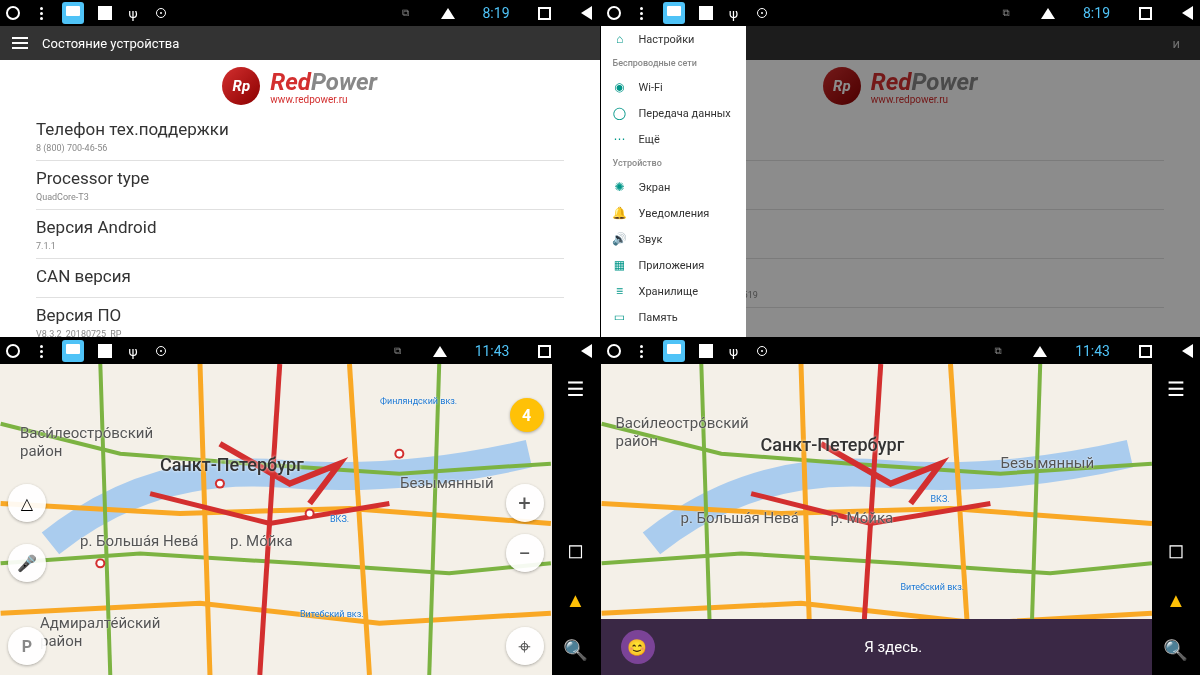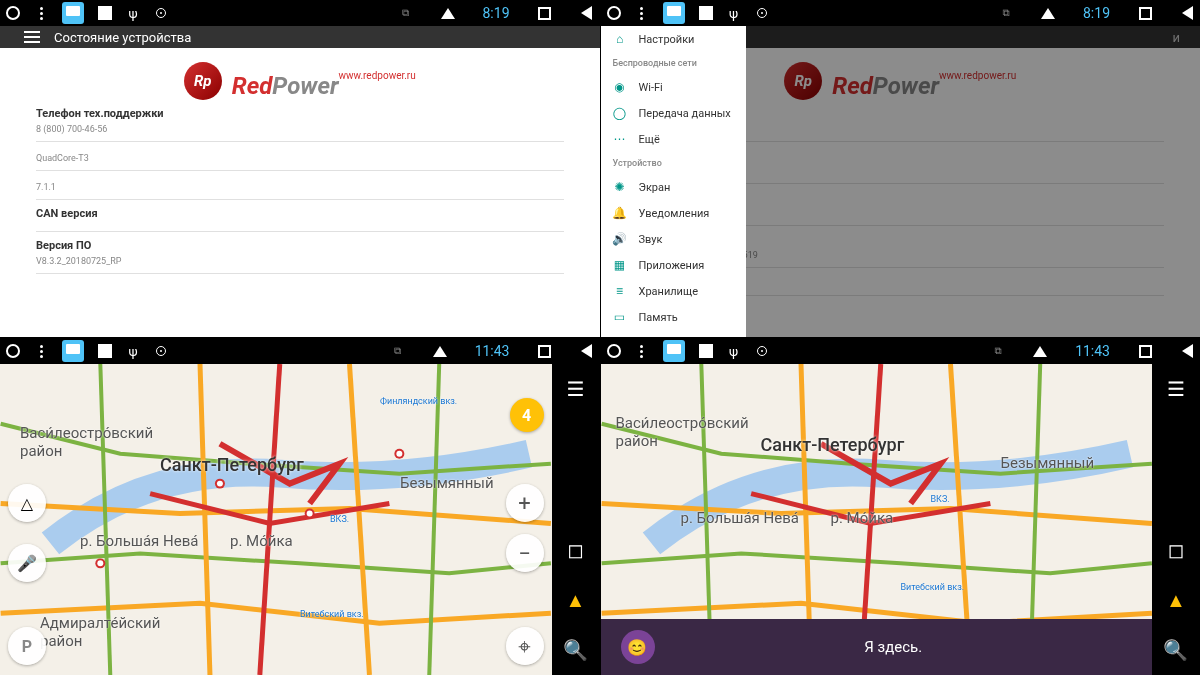--- a/index.html
+++ b/index.html
@@ -17,33 +17,33 @@
 .app-ico::after{content:"";position:absolute;left:4px;top:4px;width:14px;height:10px;background:#fff;border-radius:1px}
 .gallery-ico{width:14px;height:14px;background:#fff}
 .usb-ico::before{content:"ψ";color:#fff;font-size:13px}
 .target-ico{width:10px;height:10px;border:1px solid #fff;border-radius:50%;position:relative}
 .target-ico::after{content:"";position:absolute;left:3px;top:3px;width:2px;height:2px;background:#fff;border-radius:50%}
 .bt-ico::before{content:"⧉";color:#888;font-size:10px}
 .wifi-tri{width:0;height:0;border-left:7px solid transparent;border-right:7px solid transparent;border-bottom:11px solid #fff}
 .clock{color:#4fc3f7;font-size:14px;font-weight:400}
 .square-o{width:13px;height:13px;border:2px solid #fff}
 .tri-back{width:0;height:0;border-top:7px solid transparent;border-bottom:7px solid transparent;border-right:11px solid #fff}
-.titlebar{height:22px;background:#333;display:flex;align-items:center;padding:0 24px;color:#fff;font-size:13px}
+.titlebar{height:34px;background:#333;display:flex;align-items:center;padding:0 12px;color:#fff;font-size:13px}
 .hamburger{display:flex;flex-direction:column;gap:3px;margin-right:14px}
 .hamburger span{width:16px;height:2px;background:#fff}
-.logo-area{height:52px;display:flex;align-items:flex-end;justify-content:center;background:#fff}
+.logo-area{height:52px;display:flex;align-items:center;justify-content:center;background:#fff}
 .logo-badge{width:38px;height:38px;background:linear-gradient(135deg,#d32f2f,#8b0000);border-radius:50%;margin-right:10px;display:flex;align-items:center;justify-content:center;color:#fff;font-weight:bold;font-style:italic;font-size:15px}
-.logo-text{display:flex;flex-direction:row}
+.logo-text{display:flex;flex-direction:column}
 .logo-main{font-size:24px;font-weight:bold;font-style:italic}
 .logo-red{color:#d32f2f}
 .logo-grey{color:#888}
 .logo-url{font-size:10px;color:#d32f2f;margin-top:-2px}
 .info-list{padding:0 36px}
 .info-row{border-bottom:1px solid #e0e0e0;padding:7px 0}
-.info-label{font-size:11px;color:#333;font-weight:700}
+.info-label{font-size:17px;color:#333;font-weight:400}
 .info-val{font-size:9px;color:#888;margin-top:4px}
 .overlay-dim{position:absolute;inset:0;background:rgba(0,0,0,0.45);z-index:2}
 .drawer{position:absolute;left:0;top:0;width:145px;height:100%;background:#fff;z-index:3;font-size:11px;overflow:hidden}
 .drawer-item{display:flex;align-items:center;padding:6px 12px;gap:12px;color:#333}
 .drawer-ico{width:14px;height:14px;display:flex;align-items:center;justify-content:center;color:#009688;font-size:12px}
 .drawer-head{padding:6px 12px;font-size:9px;color:#888;font-weight:500}
 .map-area{position:absolute;inset:26px 0 0 0;background:#f4f0e8}
 .map-svg{width:100%;height:100%}
 .map-controls-r{position:absolute;right:0;top:26px;bottom:0;width:48px;background:#000;display:flex;flex-direction:column;align-items:center;padding:14px 0;gap:28px}
 .mc-ico{width:22px;height:22px;color:#fff;display:flex;align-items:center;justify-content:center;font-size:20px}
@@ -109,23 +109,25 @@
       <div class="logo-main"><span class="logo-red">Red</span><span class="logo-grey">Power</span></div>
       <div class="logo-url">www.redpower.ru</div>
     </div>
   </div>
   <div class="info-list">
     <div class="info-row">
           <div class="info-label">Телефон тех.поддержки</div>
           <div class="info-val">8 (800) 700-46-56</div>
         </div>
     <div class="info-row">
+          <div class="info-label">Processor type</div>
           <div class="info-val">QuadCore-T3</div>
         </div>
     <div class="info-row">
+          <div class="info-label">Версия Android</div>
           <div class="info-val">7.1.1</div>
         </div>
     <div class="info-row">
           <div class="info-label">CAN версия</div>
           <div class="info-val"></div>
         </div>
     <div class="info-row">
           <div class="info-label">Версия ПО</div>
           <div class="info-val">V8.3.2_20180725_RP</div>
         </div>

